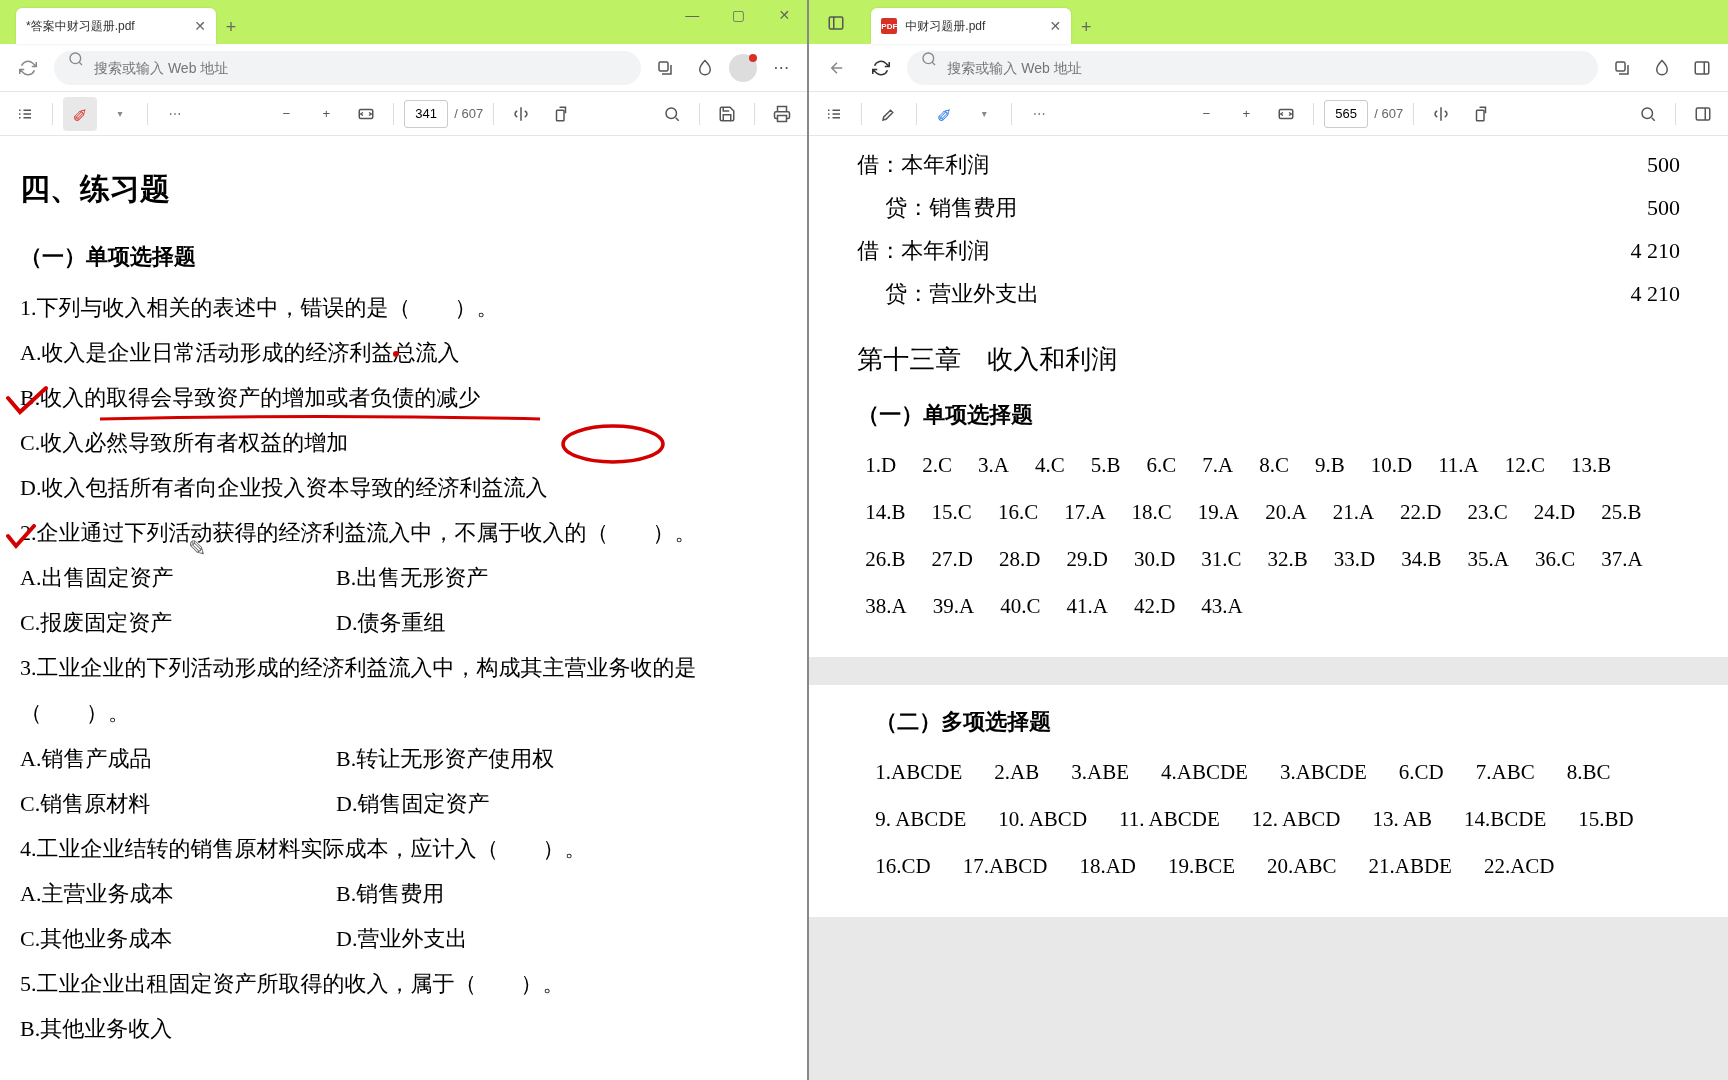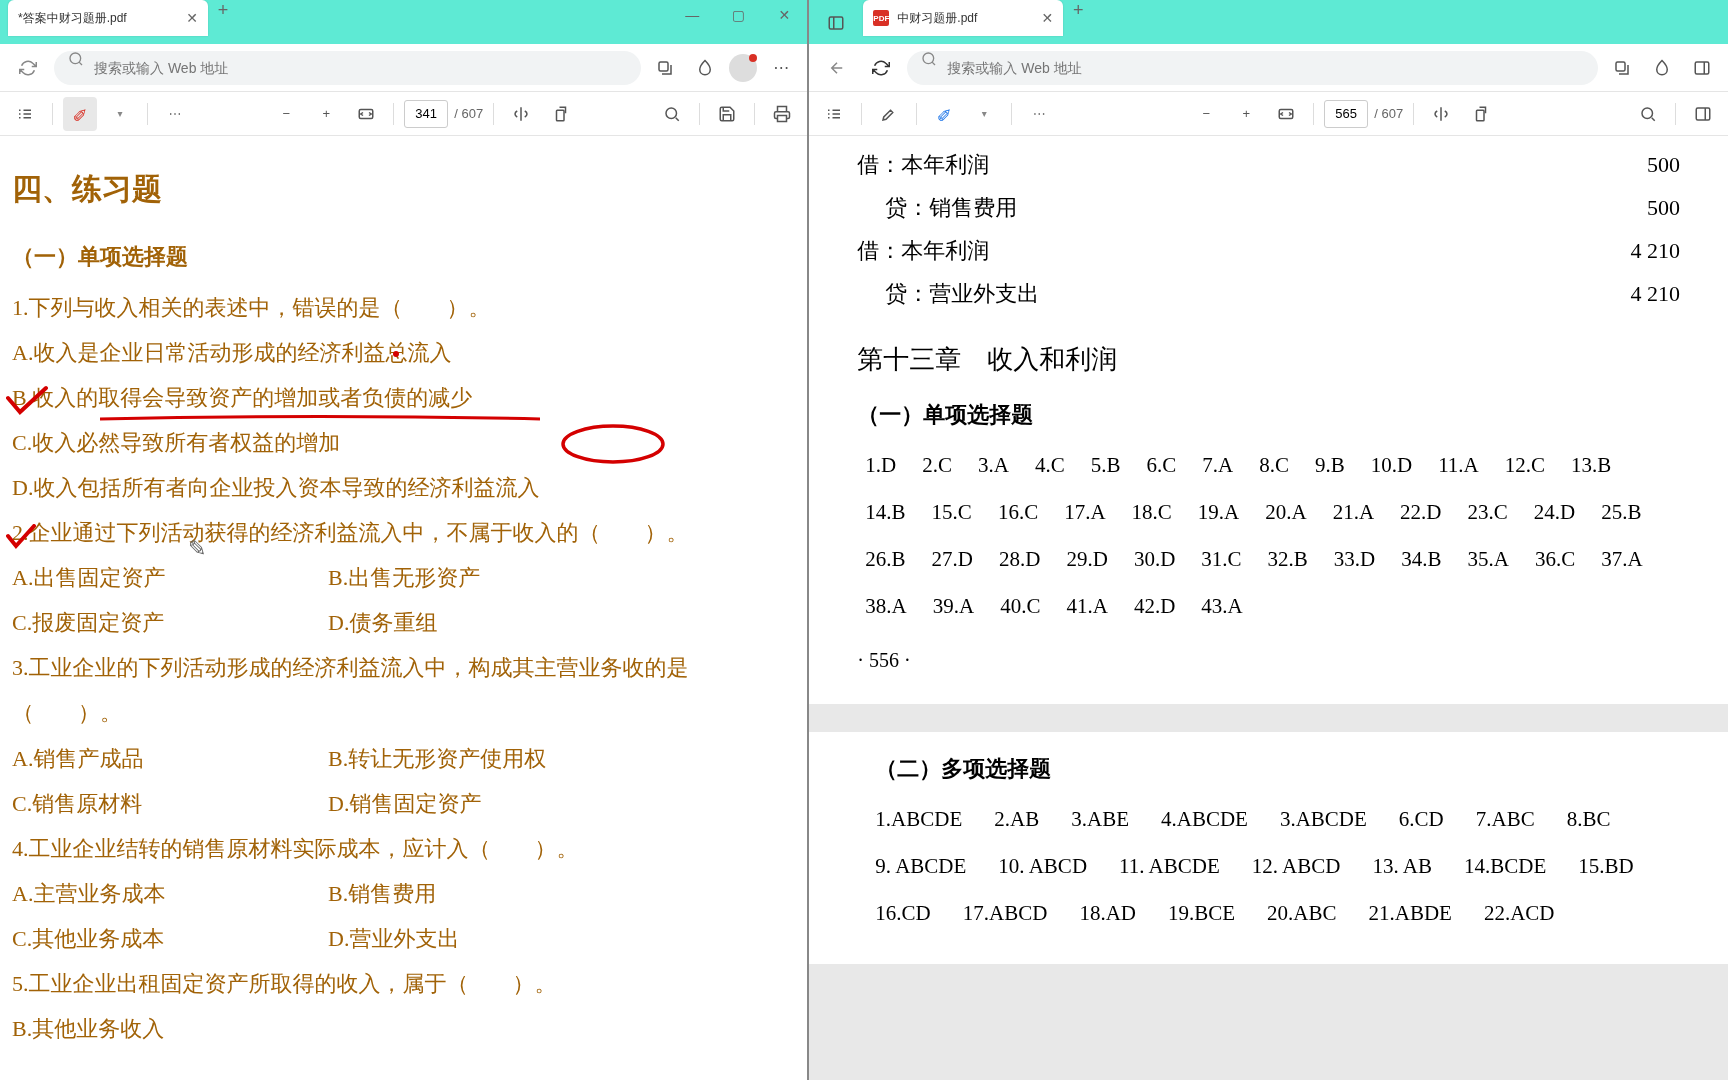--- a/index.html
+++ b/index.html
@@ -16,23 +16,24 @@
   display: flex;
   flex-direction: column;
   background: #fff;
   position: relative;
 }
 .window-left { width: 865px; border-right: 2px solid #888; }
 .window-right { width: 982px; }
 
 .titlebar {
   height: 44px;
-  background: #5eead4;
-  display: flex;
-  padding-left: 8px;
+  background: #bef264;
+  display: flex;
+  align-items: flex-end;
+  padding-left: 16px;
   position: relative;
 }
 .tab {
   height: 36px;
   width: 200px;
   background: #fff;
   border-radius: 6px 6px 0 0;
   display: flex;
   align-items: center;
   padding: 0 10px;
@@ -164,23 +165,23 @@
 
 .content {
   flex: 1;
   overflow: hidden;
   background: #e8e8e8;
   position: relative;
 }
 .page-surface {
   background: #fff;
   margin: 0 auto;
-  padding: 22px 12px;
+  padding: 22px 20px;
   font-family: "SimSun", serif;
-  color: #a16207;
+  color: #000000;
 }
 .left-page {
   width: 100%;
   height: 100%;
   font-size: 22px;
   line-height: 2.05;
 }
 .section-title {
   font-family: "KaiTi", "STKaiti", serif;
   font-weight: bold;
@@ -582,21 +583,20 @@
           <span>35.A</span>
           <span>36.C</span>
           <span>37.A</span>
           <span>38.A</span>
           <span>39.A</span>
           <span>40.C</span>
           <span>41.A</span>
           <span>42.D</span>
           <span>43.A</span>
         </div>
-      <div class="page-num">· 556 ·</div>
     </div>
 
     <div class="right-page">
       <div class="ans-sub" style="padding-left:18px;">（二）多项选择题</div>
       <div class="ans-grid multi-grid" id="multi-answers" style="padding-left:18px;">
           <span>1.ABCDE</span>
           <span>2.AB</span>
           <span>3.ABE</span>
           <span>4.ABCDE</span>
           <span>3.ABCDE</span>

